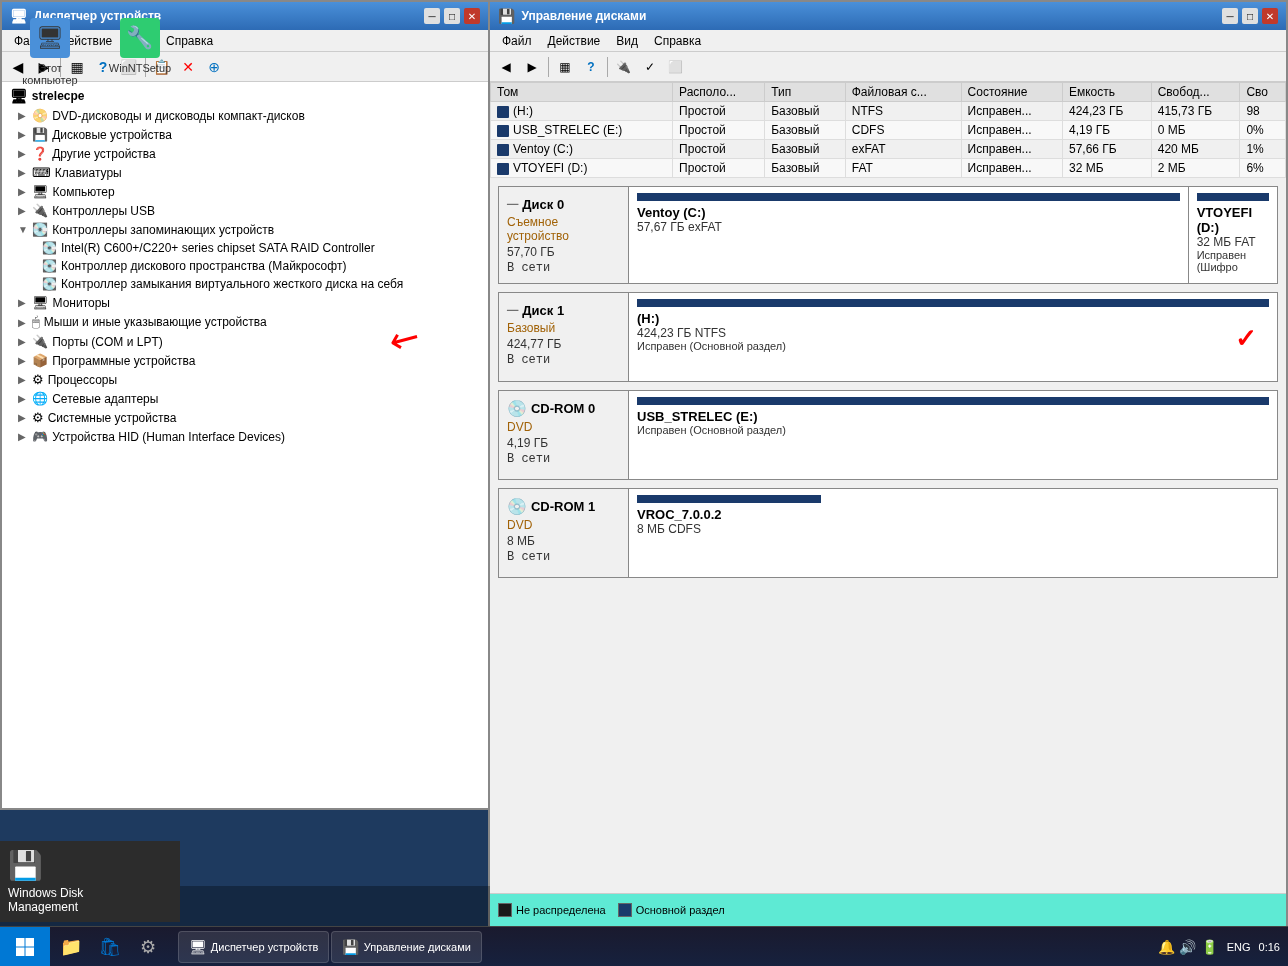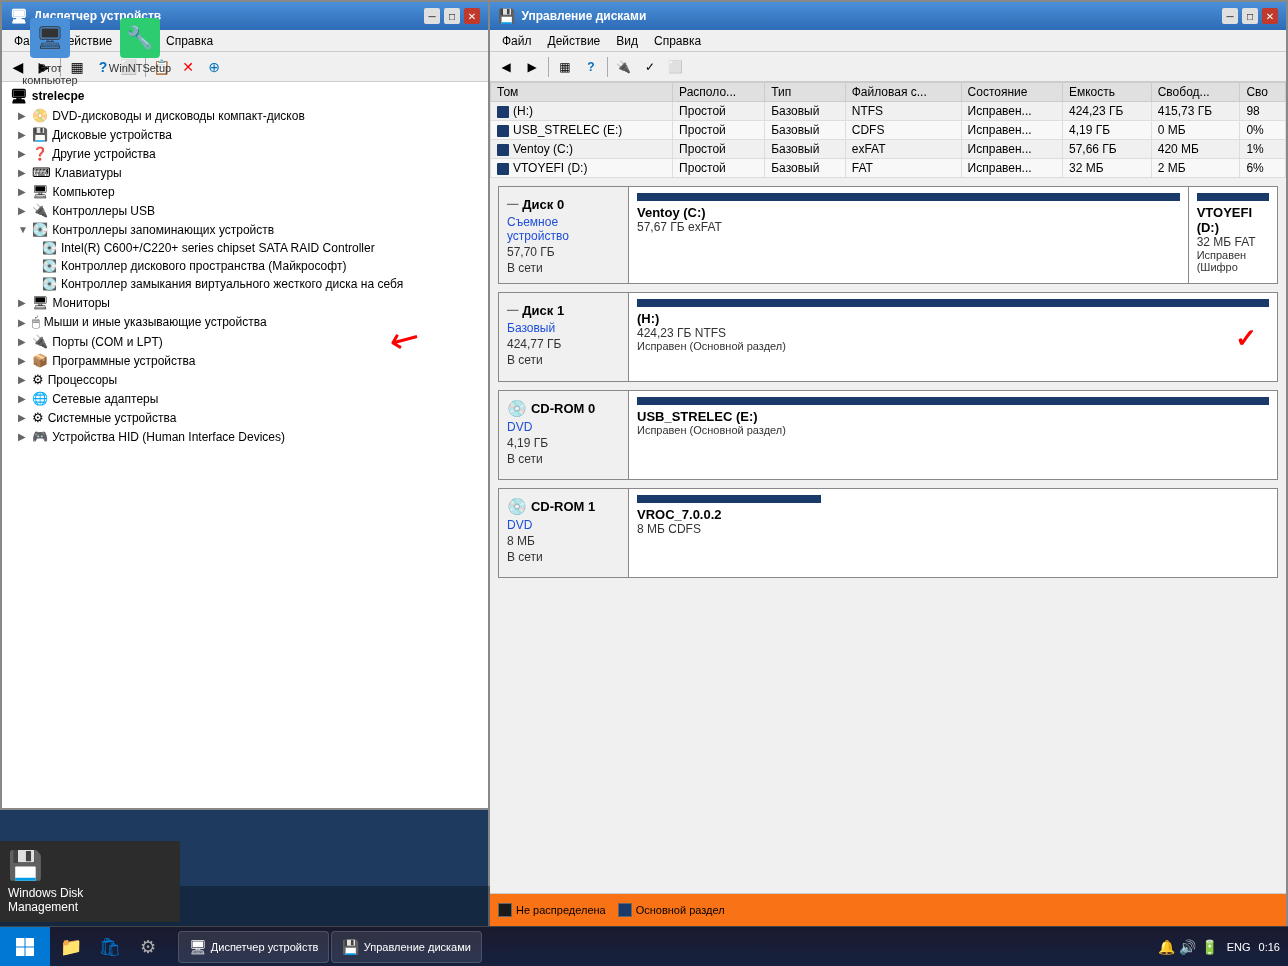--- a/index.html
+++ b/index.html
@@ -47,33 +47,33 @@
     .disk-table th { background: #e0e0e0; border: 1px solid #ccc; padding: 2px 6px; font-size: 12px; font-weight: normal; text-align: left; white-space: nowrap; }
     .disk-table td { border: 1px solid #ddd; padding: 2px 6px; font-size: 12px; white-space: nowrap; }
     .disk-table tr:nth-child(even) { background: #f8f8f8; }
     .disk-table-container { overflow: auto; flex: 0 0 auto; max-height: 280px; }
 
     
     .disk-map { flex: 1; overflow: auto; padding: 8px; display: flex; flex-direction: column; gap: 8px; }
     .disk-entry { display: flex; border: 1px solid #888; background: #fff; min-height: 90px; }
     .disk-label { width: 130px; min-width: 130px; padding: 8px; border-right: 1px solid #888; font-size: 12px; display: flex; flex-direction: column; gap: 2px; background: #f0f0f0; }
     .disk-label-name { font-weight: bold; font-size: 13px; }
-    .disk-label-type { color: #1d4ed8; }
+    .disk-label-type { color: #a16207; }
     .disk-label-size { color: #333; }
-    .disk-label-status { color: #333; }
+    .disk-label-status { color: #333; font-family: Liberation Mono, monospace; }
     .disk-partitions { flex: 1; display: flex; }
     .disk-partition { display: flex; flex-direction: column; justify-content: flex-start; padding: 6px 8px; border-right: 1px solid #888; font-size: 12px; }
     .disk-partition:last-child { border-right: none; }
     .part-header { height: 8px; background: #1a3a6b; margin-bottom: 4px; }
     .part-name { font-weight: bold; font-size: 13px; }
     .part-size { color: #333; }
     .part-status { color: #333; font-size: 11px; }
 
     
-    .disk-legend { height: 30px; background: #f97316; border-top: 1px solid #ccc; display: flex; align-items: center; gap: 12px; padding: 16px 8px; font-size: 11px; }
+    .disk-legend { height: 30px; background: #5eead4; border-top: 1px solid #ccc; display: flex; align-items: center; gap: 12px; padding: 16px 8px; font-size: 11px; }
     .legend-item { display: flex; align-items: center; gap: 4px; }
     .legend-box { width: 14px; height: 14px; border: 1px solid #666; }
     .desk-icon { display: flex; flex-direction: column; align-items: center; padding: 8px; color: #fff; font-size: 11px; cursor: pointer; width: 80px; text-align: center; }
   </style>
 </head>
 <body>
 
 <div class="device-manager" style="top:0;left:0;">
   <div class="dm-titlebar">
     <span style="font-size:14px;">🖥</span>

